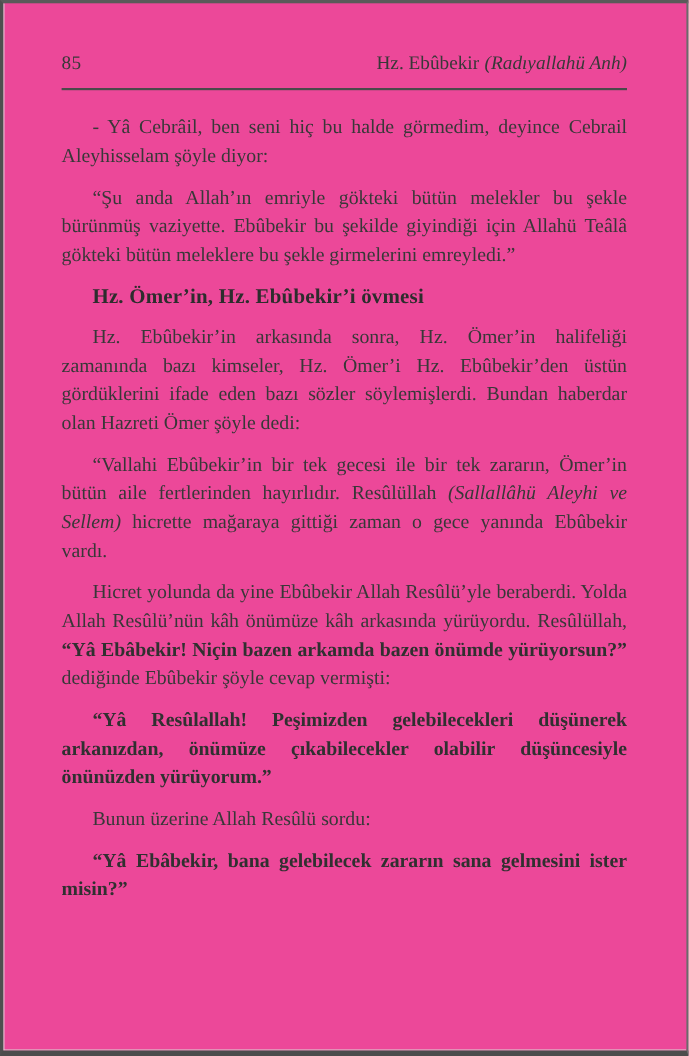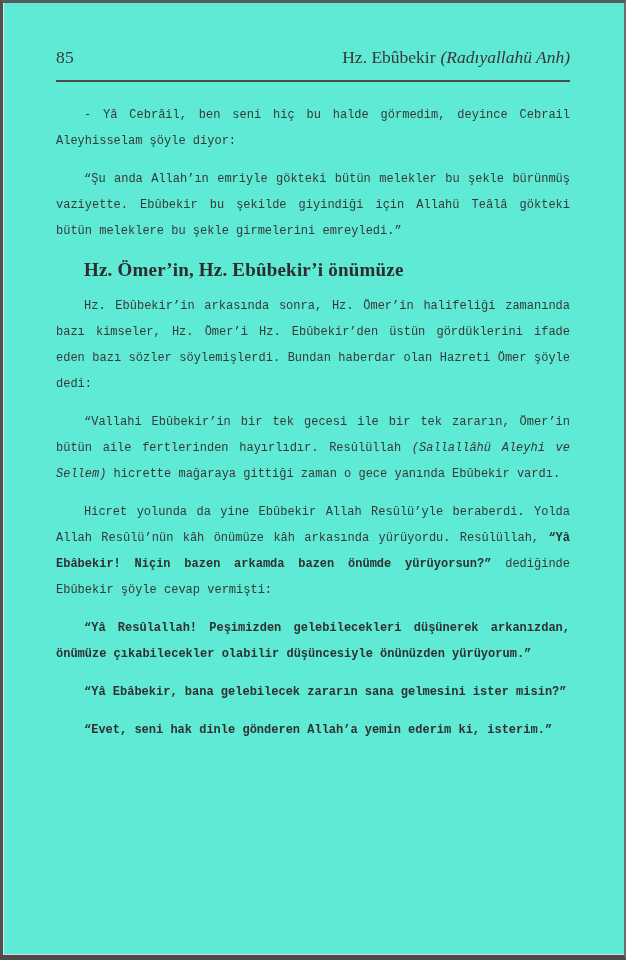--- a/index.html
+++ b/index.html
@@ -5,21 +5,21 @@
   html, body {
     margin: 0;
     padding: 0;
     background: #e9e9e9;
   }
   .page {
     position: relative;
     width: 626px;
     height: 960px;
     box-sizing: border-box;
-    background: #5eead4;
+    background: #ec4899;
     border-top: 3px solid #5a5a5a;
     border-left: 3px solid #4f4f4f;
     border-right: 2px solid #6b6b6b;
     border-bottom: 5px solid #4c4c4c;
     box-shadow: inset 0 -1px 0 #d9d9d6, inset 1px 0 0 #e4e4e1;
     font-family: "Liberation Serif", "DejaVu Serif", serif;
     color: #383838;
     overflow: hidden;
   }
   .inner {
@@ -52,25 +52,24 @@
     height: 2px;
     background: #4a4a4a;
     margin-top: 7px;
     border: none;
   }
   .body-text {
     margin-top: 20px;
   }
   .para {
     margin: 12px 0 7px 0;
-    font-size: 12px;
+    font-size: 18px;
     line-height: 26px;
     text-align: justify;
     text-indent: 28px;
-    font-family: Liberation Mono, monospace;
   }
   .para.bold { font-weight: bold; color: #303030; }
   .para .it  { font-style: italic; }
   .para .b   { font-weight: bold; color: #303030; }
   .section-heading {
     margin: 15px 0 9px 0;
     font-size: 19px;
     font-weight: bold;
     color: #2d2d2d;
     text-indent: 28px;
@@ -89,31 +88,31 @@
     </div>
 
     <div class="rule"></div>
 
     <div class="body-text">
 
       <p class="para"><span>- Yâ Cebrâil, ben seni hiç bu halde görmedim, deyince Cebrail Aleyhisselam şöyle diyor:</span></p>
 
       <p class="para"><span>“Şu anda Allah’ın emriyle gökteki bütün melekler bu şekle bürünmüş vaziyette. Ebûbekir bu şekilde giyindiği için Allahü Teâlâ gökteki bütün meleklere bu şekle girmelerini emreyledi.”</span></p>
 
-      <h2 class="section-heading">Hz. Ömer’in, Hz. Ebûbekir’i önümüze</h2>
+      <h2 class="section-heading">Hz. Ömer’in, Hz. Ebûbekir’i övmesi</h2>
 
       <p class="para"><span>Hz. Ebûbekir’in arkasında sonra, Hz. Ömer’in halifeliği zamanında bazı kimseler, Hz. Ömer’i Hz. Ebûbekir’den üstün gördüklerini ifade eden bazı sözler söylemişlerdi. Bundan haberdar olan Hazreti Ömer şöyle dedi:</span></p>
 
       <p class="para"><span>“Vallahi Ebûbekir’in bir tek gecesi ile bir tek zararın, Ömer’in bütün aile fertlerinden hayırlıdır. Resûlüllah </span><span class="it">(Sallallâhü Aleyhi ve Sellem)</span><span> hicrette mağaraya gittiği zaman o gece yanında Ebûbekir vardı.</span></p>
 
       <p class="para"><span>Hicret yolunda da yine Ebûbekir Allah Resûlü’yle beraberdi. Yolda Allah Resûlü’nün kâh önümüze kâh arkasında yürüyordu. Resûlüllah, </span><span class="b">“Yâ Ebâbekir! Niçin bazen arkamda bazen önümde yürüyorsun?”</span><span> dediğinde Ebûbekir şöyle cevap vermişti:</span></p>
 
       <p class="para bold"><span>“Yâ Resûlallah! Peşimizden gelebilecekleri düşünerek arkanızdan, önümüze çıkabilecekler olabilir düşüncesiyle önünüzden yürüyorum.”</span></p>
 
+      <p class="para"><span>Bunun üzerine Allah Resûlü sordu:</span></p>
 
       <p class="para bold"><span>“Yâ Ebâbekir, bana gelebilecek zararın sana gelmesini ister misin?”</span></p>
 
 
-      <p class="para bold"><span>“Evet, seni hak dinle gönderen Allah’a yemin ederim ki, isterim.”</span></p>
 
     </div>
   </div>
 </div>
 
 </body></html>

